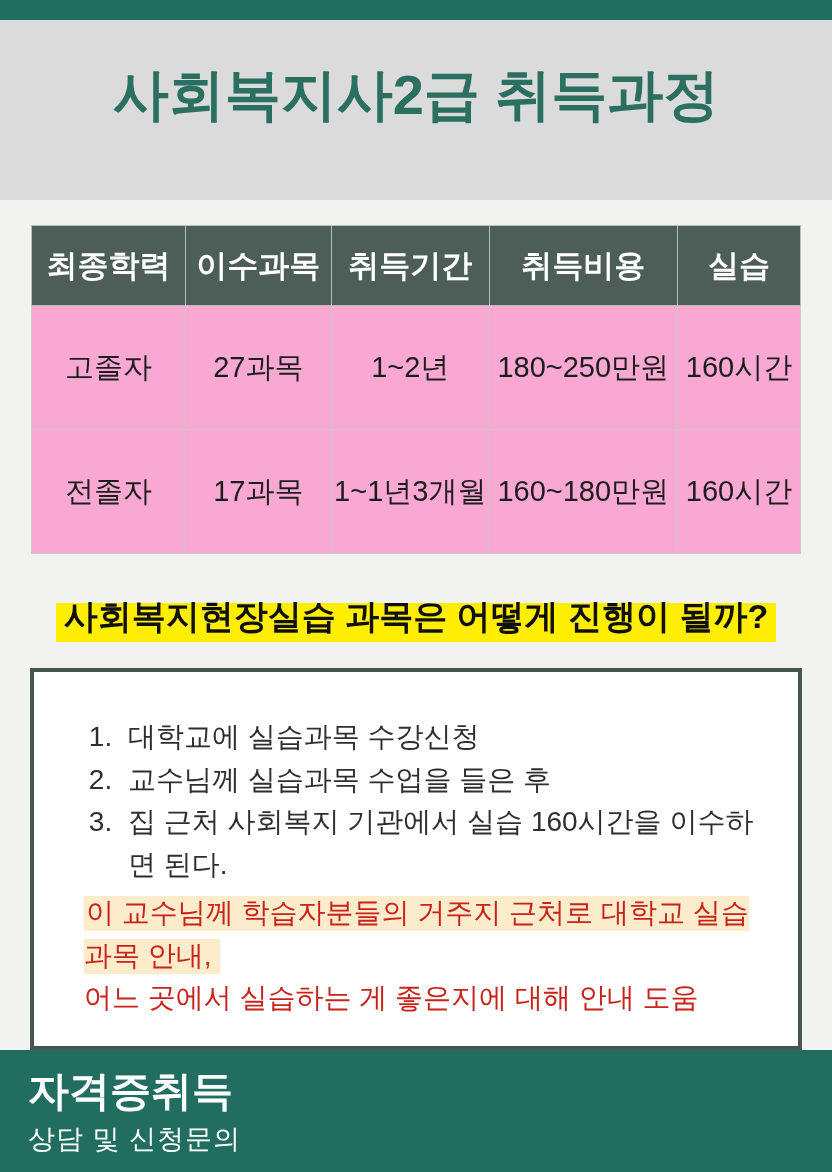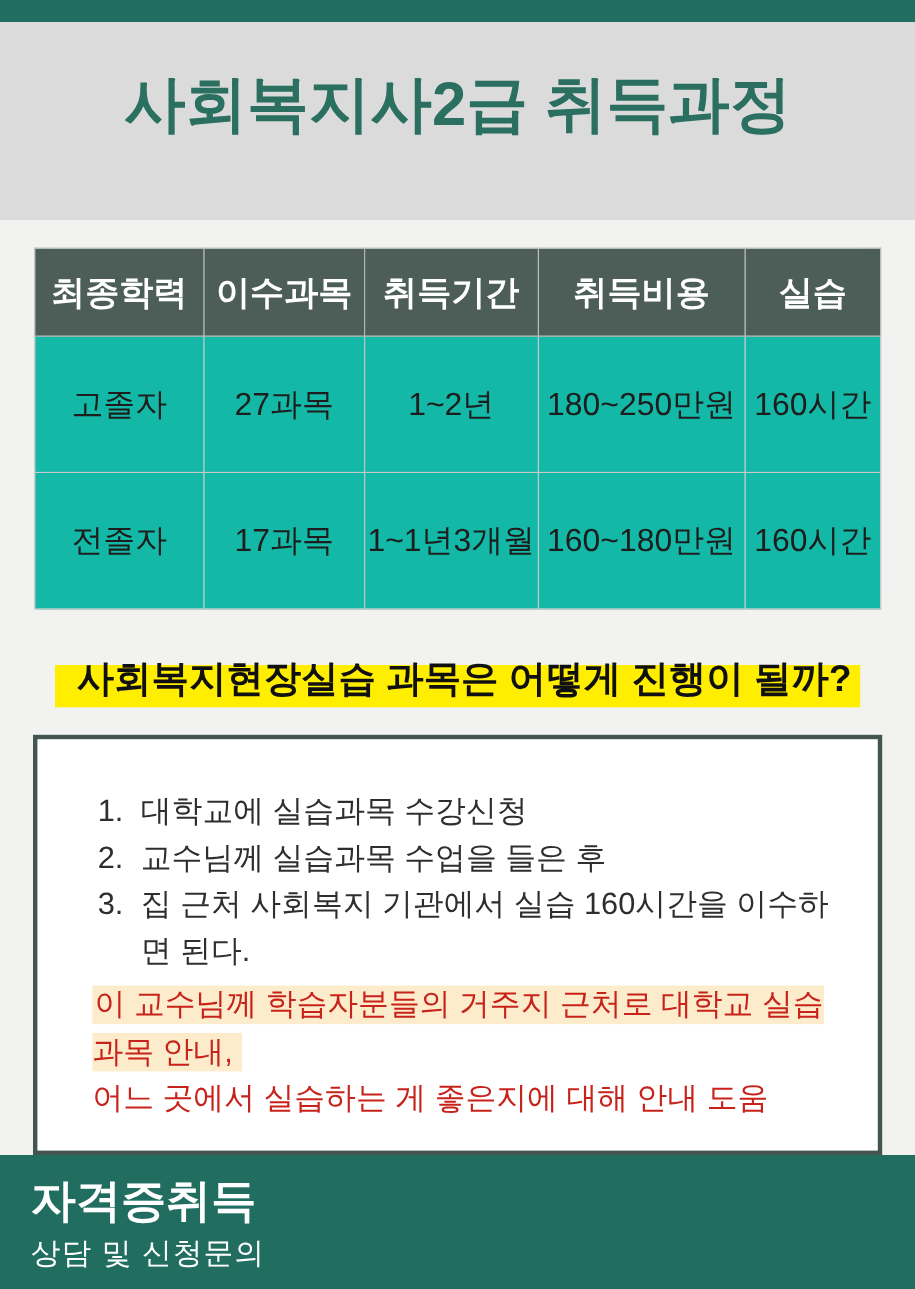--- a/index.html
+++ b/index.html
@@ -32,30 +32,30 @@
   .course-table th, .course-table td {
     border: 1px solid #c9c9c9; text-align: center; vertical-align: middle;
   }
   .course-table th {
     background: #4c5e57; color: #ffffff;
     font-size: 31px; font-weight: 700; height: 80px;
     border-color: #b9bfbc;
   }
   .course-table td {
     height: 124px; font-size: 29px; color: #1d1d1d; font-weight: 400;
-    background: #14b8a6;
+    background: #f9a8d4;
   }
   .col-0 { width: 20%; } .col-1 { width: 19%; } .col-2 { width: 20.5%; }
   .col-3 { width: 24.5%; } .col-4 { width: 16%; }
 
   .question-banner { margin-top: 40px; text-align: center; flex: 0 0 auto; }
   .question-banner span {
     font-size: 34px; font-weight: 700; color: #101010;
     background: linear-gradient(180deg, rgba(0,0,0,0) 18%, #ffee00 18%);
-    padding: 2px 8px 7px 20px;
+    padding: 2px 8px 7px 8px;
     letter-spacing: 0px;
   }
 
   .info-box {
     margin: 28px 30px 0;
     border: 4px solid #44544e;
     background: #ffffff;
     padding: 44px 28px 26px 50px;
   }
   .steps-list {

